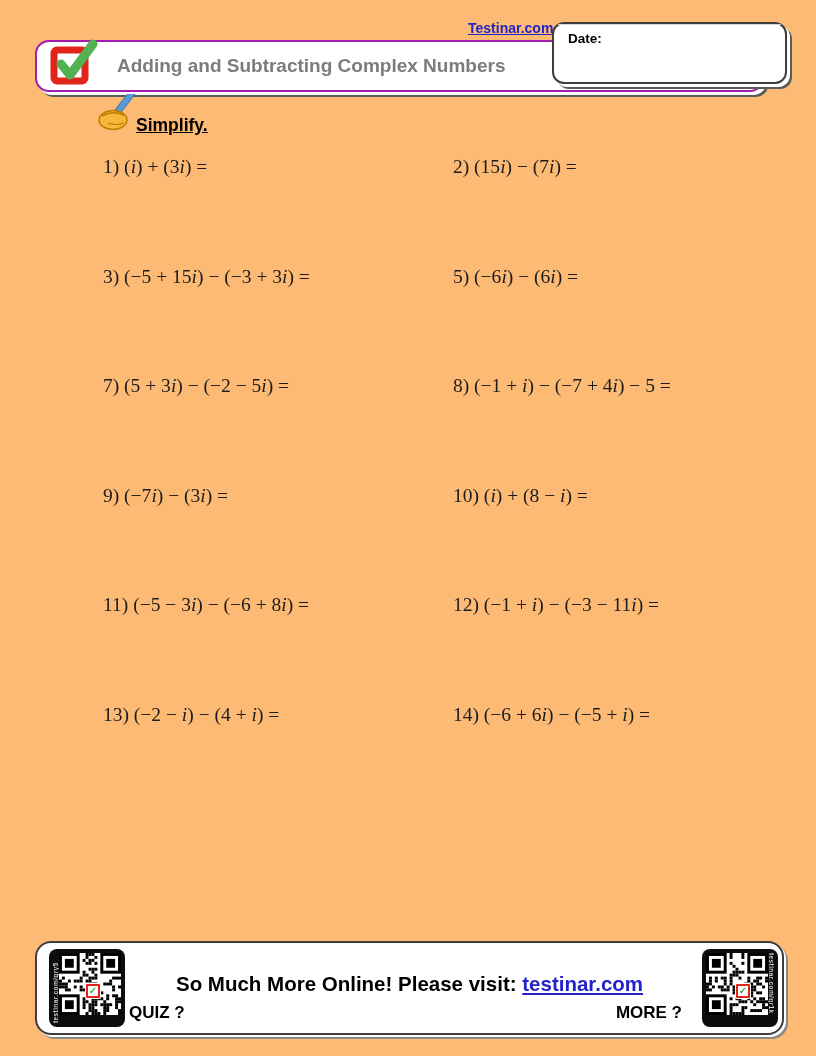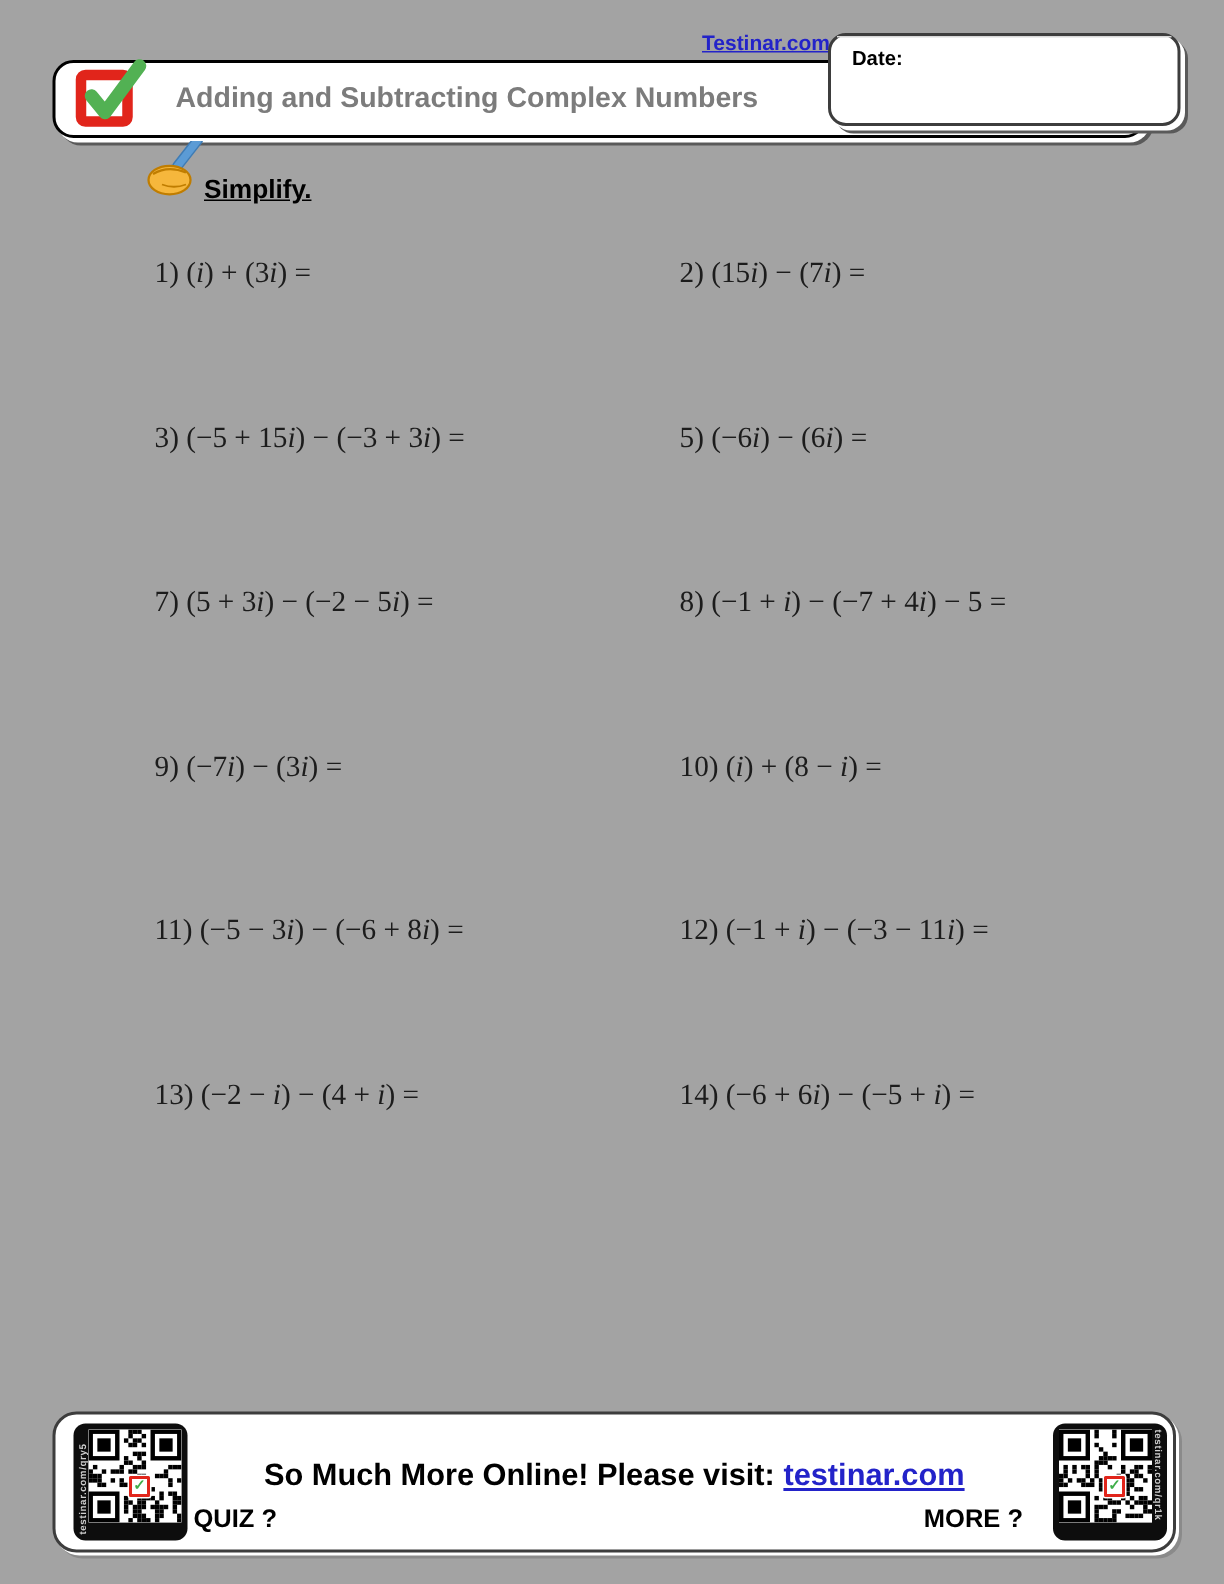--- a/index.html
+++ b/index.html
@@ -1,42 +1,42 @@
 <!DOCTYPE html>
 <html><head>
 <meta charset="utf-8">
 <style>
   html,body{margin:0;padding:0;background:#ffffff;}
-  .page{position:relative;width:816px;height:1056px;background:#a3a3a3;overflow:hidden;
+  .page{position:relative;width:816px;height:1056px;background:#fdba74;overflow:hidden;
         font-family:"Liberation Sans",sans-serif;color:#111;}
 
   
   .site-link{position:absolute;left:468px;top:20px;font-size:14px;font-weight:bold;
              color:#2323c9;text-decoration:underline;}
   .band{position:absolute;left:35px;top:40px;width:725px;height:48px;background:#fff;
-        border:2px solid #000000;border-radius:14px;
+        border:2px solid #a21caf;border-radius:14px;
         box-shadow:3px 3px 0 0 #ffffff,5px 5px 0 0 #5a5a5a;}
   .band-title{position:absolute;left:80px;top:0;height:48px;line-height:48px;
               font-size:19px;font-weight:bold;color:#7c7c7c;white-space:nowrap;}
   .logo{position:absolute;left:12px;top:-4px;width:50px;height:52px;}
   .namebox{position:absolute;left:552px;top:22px;width:231px;height:58px;background:#fff;
            border:2px solid #3d3d3d;border-radius:12px;
            box-shadow:3px 3px 0 0 #ffffff,5px 5px 0 0 #5a5a5a;}
   .namebox .cell{height:28px;line-height:28px;padding-left:14px;font-size:13.5px;
                  font-weight:600;color:#000;}
   .namebox .sep{border-top:1px solid #d9d9d9;margin:0 4px;}
 
   
   .simplify{position:absolute;left:98px;top:94px;display:flex;align-items:flex-end;}
   .simplify .label{font-size:17.5px;font-weight:bold;color:#000;margin-left:-4px;
                    padding-bottom:2px;text-decoration:underline;}
 
   
   .problems{position:absolute;left:103px;top:156px;display:grid;
-            grid-template-columns:350px 330px;grid-auto-rows:109.5px;margin-top:16px;}
+            grid-template-columns:350px 330px;grid-auto-rows:109.5px;}
   .prob{font-family:"Liberation Serif","DejaVu Serif",serif;font-size:19.5px;
         color:#1c1c1c;white-space:nowrap;}
   .prob i{font-style:italic;}
 
   
   .footer{position:absolute;left:35px;top:941px;width:745px;height:90px;background:#fff;
           border:2px solid #3d3d3d;border-radius:16px;
           box-shadow:2px 2px 0 0 #ffffff,4px 4px 0 0 #8a8a8a;}
   .footer-msg{position:absolute;left:0;right:0;top:29px;text-align:center;
               font-size:20.5px;font-weight:bold;color:#000;}

